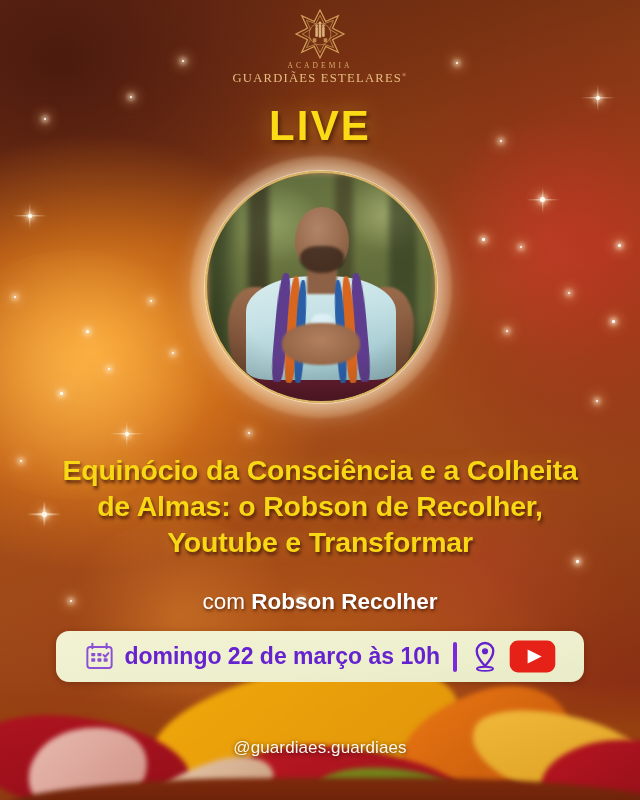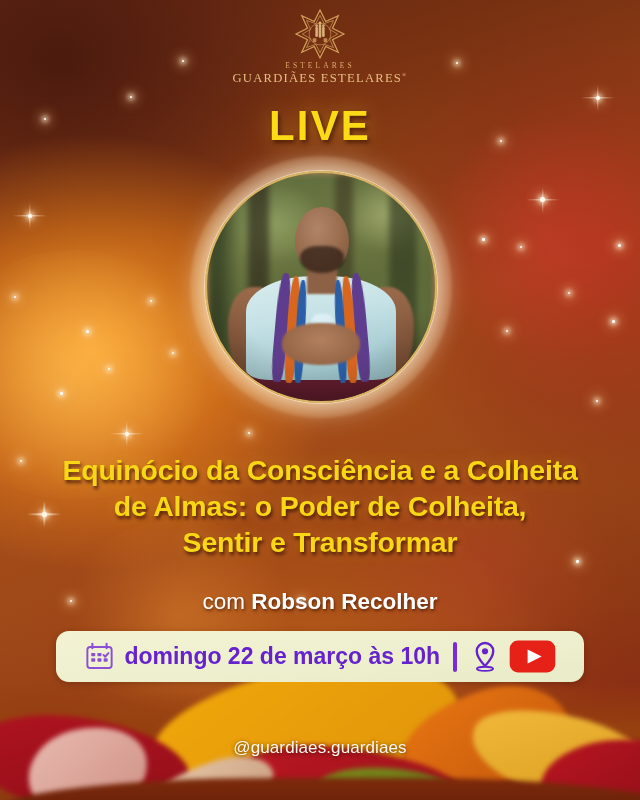--- a/index.html
+++ b/index.html
@@ -260,21 +260,21 @@
         <rect x="47.5" y="31" width="5" height="26" rx="2.4"></rect>
         <circle cx="43.5" cy="34" r="2.6"></circle>
         <circle cx="56.5" cy="34" r="2.6"></circle>
         <circle cx="50" cy="29" r="2.8"></circle>
       </g>
       <g fill="#cf9a5c" opacity=".9">
         <rect x="36" y="58" width="7" height="8" rx="1.4"></rect>
         <rect x="57" y="58" width="7" height="8" rx="1.4"></rect>
       </g>
     </svg>
-    <div class="logo-academia">ESTELARES</div>
+    <div class="logo-academia">ACADEMIA</div>
     <div class="logo-name"><span>GUARDIÃES ESTELARES</span><sup>®</sup></div>
   </div>
 
   <div class="live">LIVE</div>
 
   <div class="portrait-glow"></div>
   <div class="portrait">
     <div class="ph">
       <div class="ph-forest"></div>
       <div class="ph-lap"></div>
@@ -293,22 +293,22 @@
           <i class="s6"></i>
       </div>
       <div class="ph-crystal"></div>
       <div class="ph-hands"></div>
       <div class="ph-shade"></div>
     </div>
   </div>
 
   <div class="headline">
     <div>Equinócio da Consciência e a Colheita</div>
-    <div>de Almas: o Poder de Colheita,</div>
-    <div>Sentir e Transformar</div>
+    <div>de Almas: o Robson de Recolher,</div>
+    <div>Youtube e Transformar</div>
   </div>
 
   <div class="speaker">
     <span>com</span>
     <b>Robson Recolher</b>
   </div>
 
   <div class="pill">
     <svg class="cal-icon" width="31" height="31" viewBox="0 0 24 24">
       <rect x="2.6" y="4.6" width="18.8" height="16.3" rx="2.2" fill="none" stroke="#8a4fd6" stroke-width="1.5"></rect>

